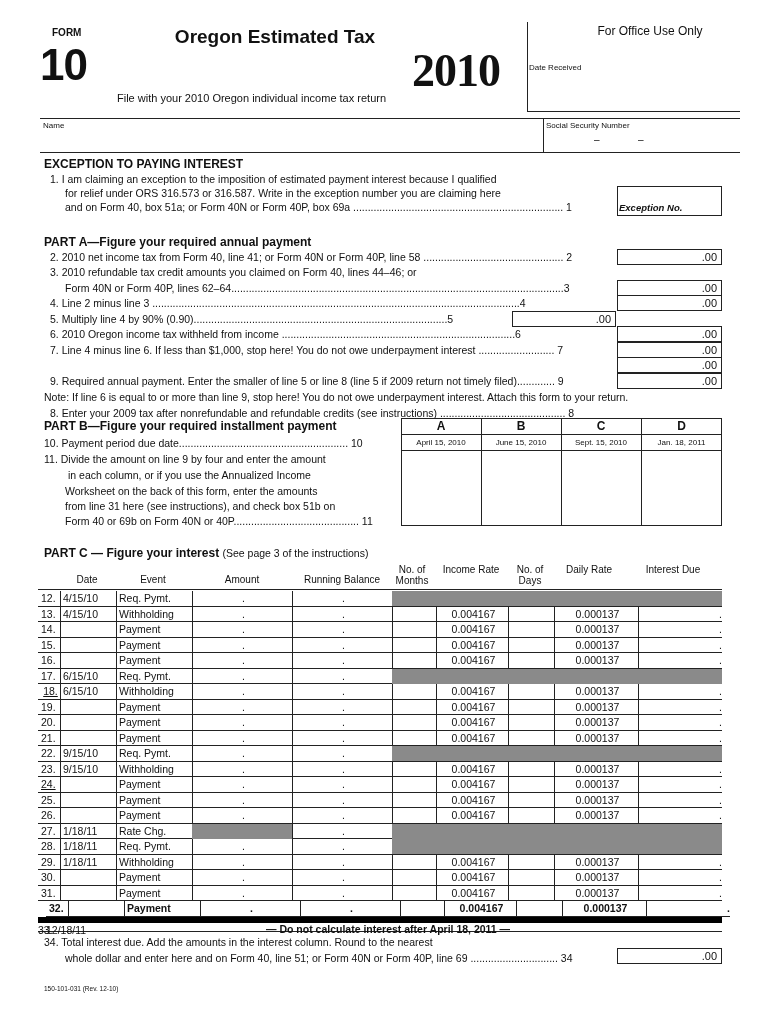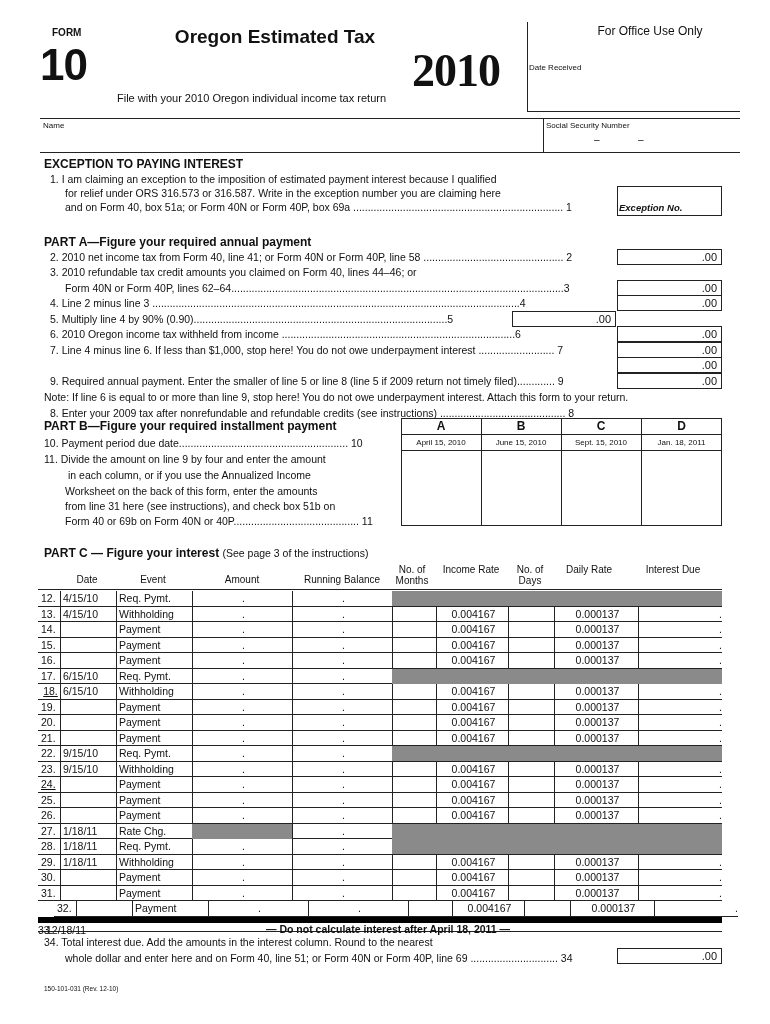--- a/index.html
+++ b/index.html
@@ -517,21 +517,21 @@
       <div class="abs" style="left: 22px; top: 1px; width: 56px; font-size: 10.5px; text-align: left; padding-left: 3px;"></div>
       <div class="abs" style="left: 78px; top: 1px; width: 76px; font-size: 10.5px; text-align: left; padding-left: 3px;">Payment</div>
       <div class="abs" style="left: 154px; top: 1px; width: 100px; font-size: 10.5px; text-align: center; padding-left: 3px;">.</div>
       <div class="abs" style="left: 254px; top: 1px; width: 100px; font-size: 10.5px; text-align: center; padding-left: 3px;">.</div>
       <div class="abs" style="left: 354px; top: 1px; width: 44px; font-size: 10.5px; text-align: left; padding-left: 3px;"></div>
       <div class="abs" style="left: 398px; top: 1px; width: 72px; font-size: 10.5px; text-align: center; padding-left: 3px;">0.004167</div>
       <div class="abs" style="left: 470px; top: 1px; width: 46px; font-size: 10.5px; text-align: left; padding-left: 3px;"></div>
       <div class="abs" style="left: 516px; top: 1px; width: 84px; font-size: 10.5px; text-align: center; padding-left: 3px;">0.000137</div>
       <div class="abs" style="left: 600px; top: 1px; width: 84px; font-size: 10.5px; text-align: right; padding-left: 3px;">.</div>
     </div>
-    <div class="abs" style="left: 16px; top: 310px; width: 684px; height: 15.5px; border-bottom: 1px solid rgb(34, 34, 34);">
+    <div class="abs" style="left: 8px; top: 310px; width: 684px; height: 15.5px; border-bottom: 1px solid rgb(34, 34, 34); font-weight: bold;">
       <div class="abs vline" style="left: 22px; top: 0px; height: 15.5px;"></div>
       <div class="abs vline" style="left: 78px; top: 0px; height: 15.5px;"></div>
       <div class="abs vline" style="left: 154px; top: 0px; height: 15.5px;"></div>
       <div class="abs vline" style="left: 254px; top: 0px; height: 15.5px;"></div>
       <div class="abs vline" style="left: 354px; top: 0px; height: 15.5px;"></div>
       <div class="abs vline" style="left: 398px; top: 0px; height: 15.5px;"></div>
       <div class="abs vline" style="left: 470px; top: 0px; height: 15.5px;"></div>
       <div class="abs vline" style="left: 516px; top: 0px; height: 15.5px;"></div>
       <div class="abs vline" style="left: 600px; top: 0px; height: 15.5px;"></div>
       <div class="abs" style="left: 0px; top: 1px; width: 22px; font-size: 10.5px; text-align: left; padding-left: 3px;">32.</div>

